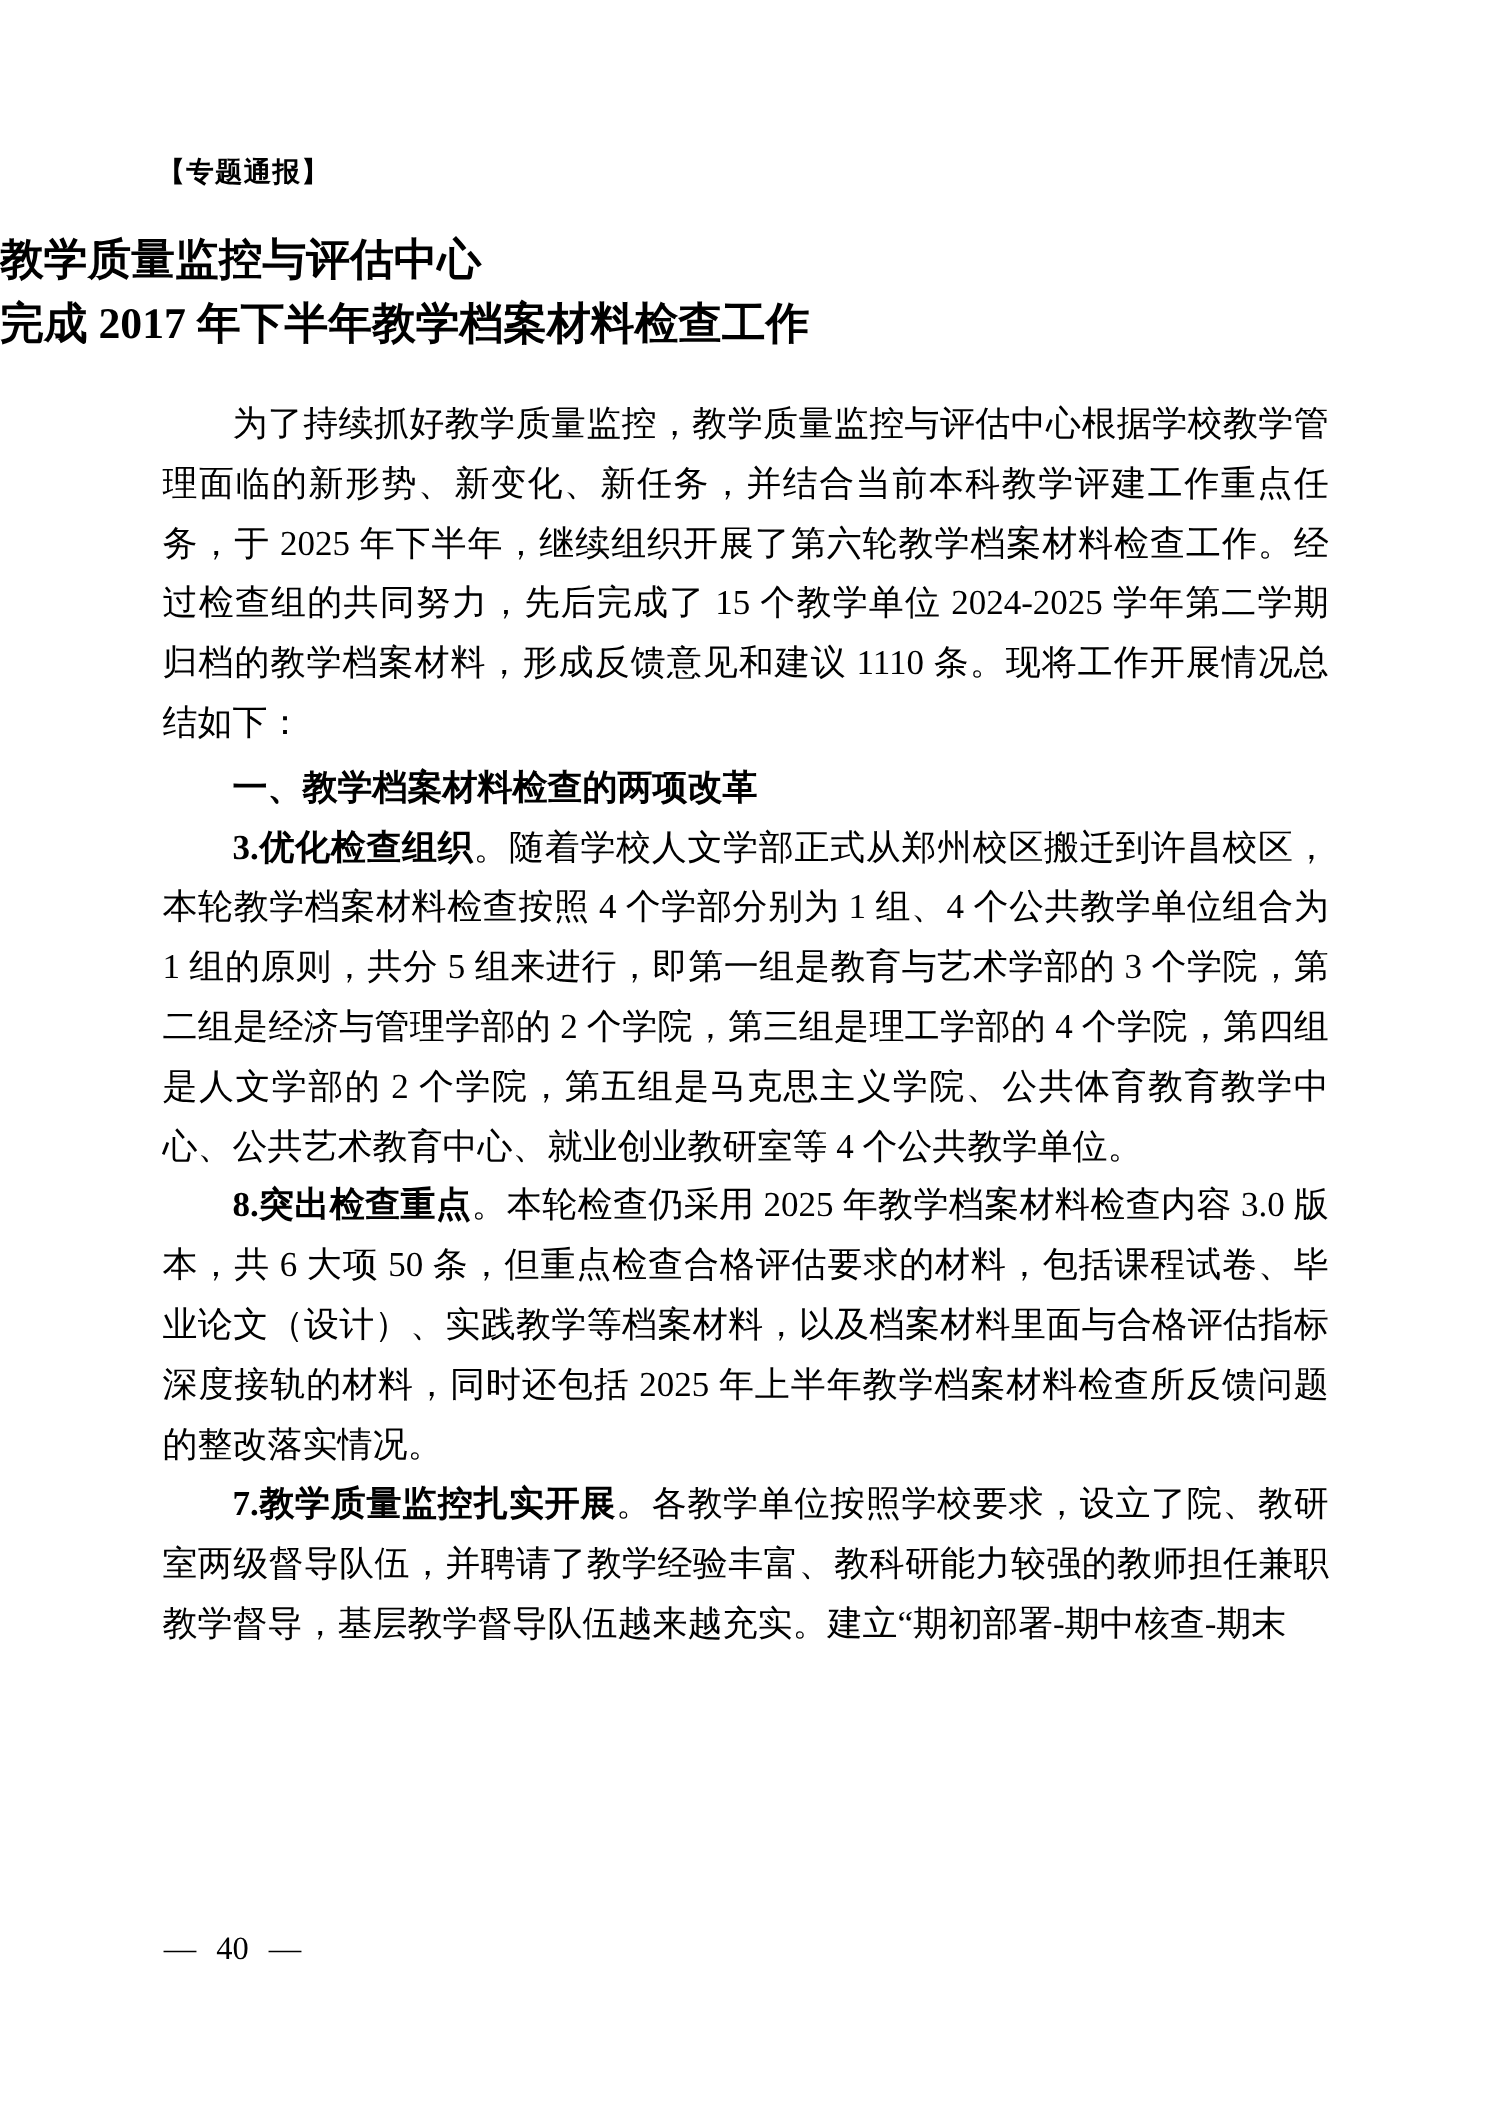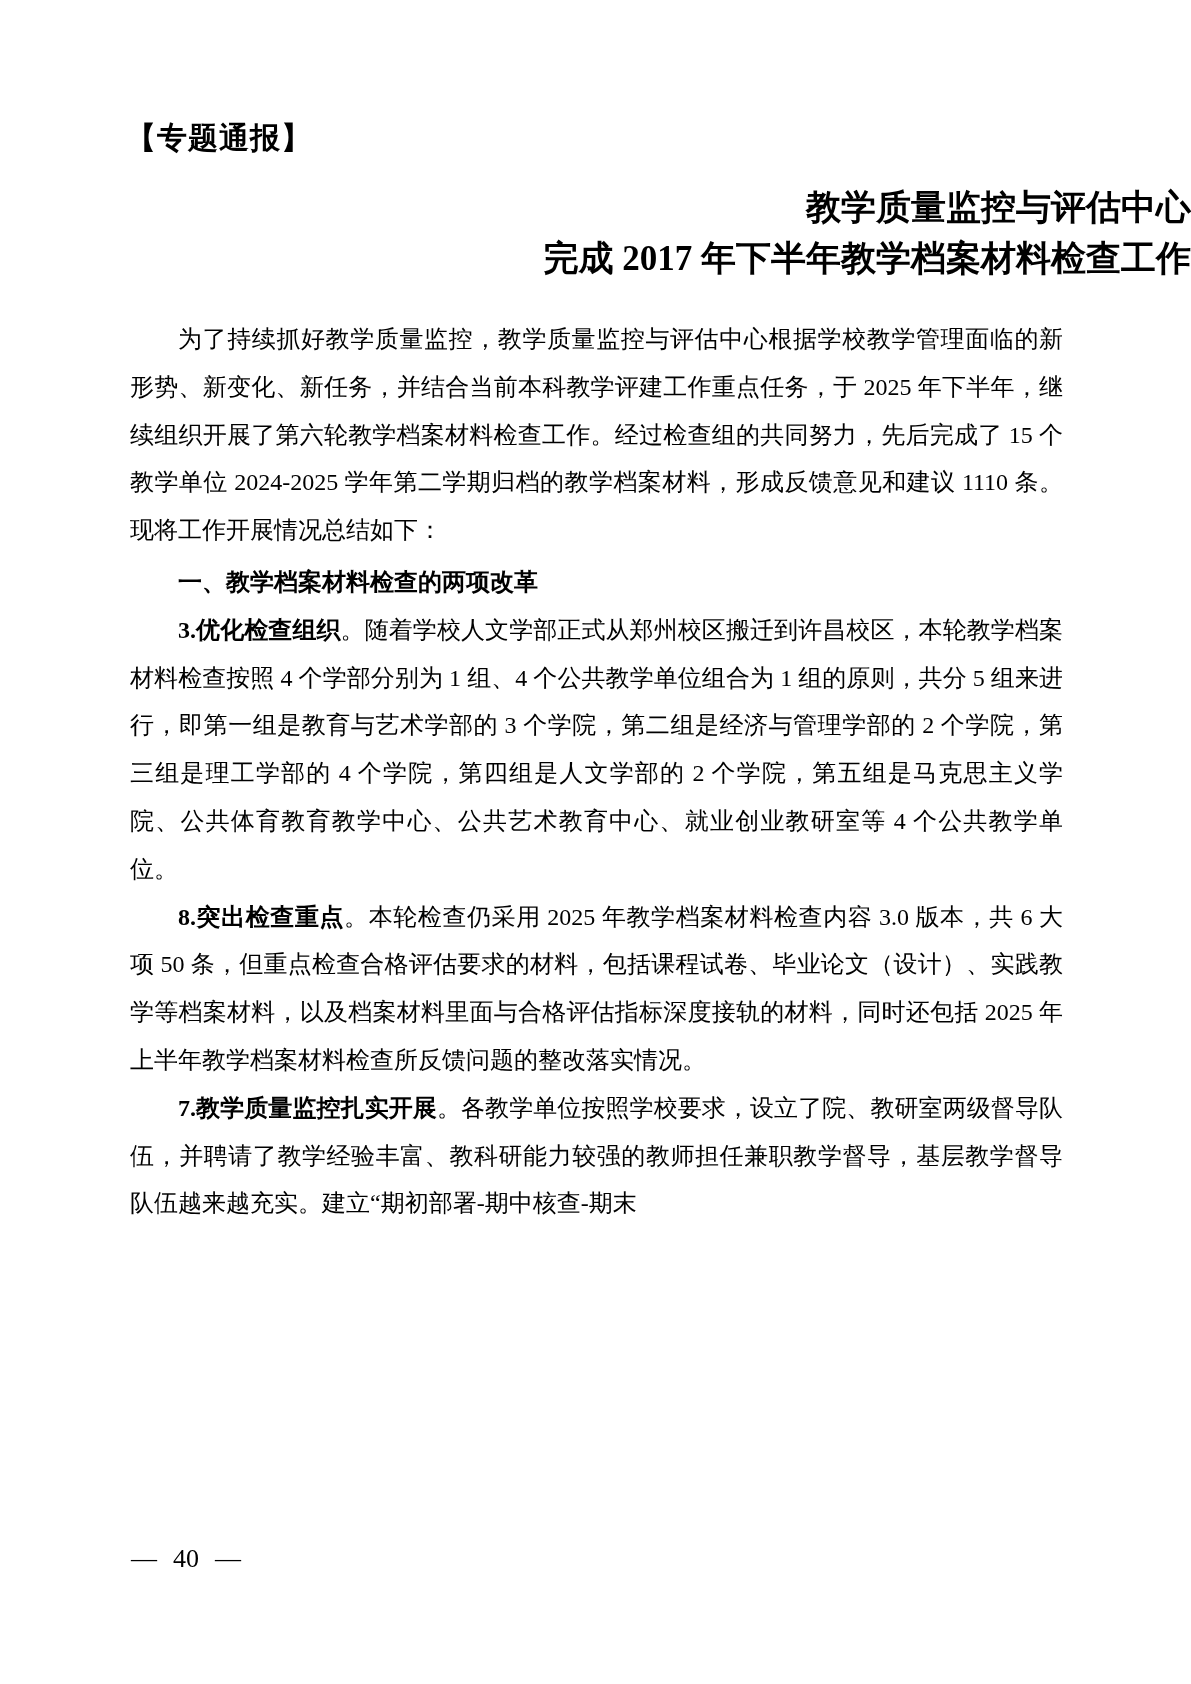--- a/index.html
+++ b/index.html
@@ -9,37 +9,37 @@
     background:#ffffff;
     color:#000000;
     font-family:"Liberation Serif","DejaVu Serif",serif;
     overflow:hidden;
   }
   .section-tag{
     position:absolute;
     left:126px;top:118px;
     font-family:Liberation Sans, sans-serif;
     font-weight:700;
-    font-size:30px;
+    font-size:22px;
     line-height:40px;
     letter-spacing:1px;
   }
   .doc-title{
     position:absolute;
     left:0;top:182px;width:100%;
-    text-align:right;
+    text-align:left;
     font-family:"Liberation Serif","DejaVu Serif",serif;
     font-weight:900;
     font-size:35px;
     line-height:51px;
   }
   .doc-body{
     position:absolute;
     left:130px;top:316px;width:933px;
-    font-size:24px;
+    font-size:28px;
     line-height:47.8px;
     text-align:justify;
     text-align-last:left;
   }
   .block{margin:0;text-indent:2em;}
   .block.heading{
     font-family:"Liberation Sans","DejaVu Sans",sans-serif;
     font-weight:700;
     margin-top:3px;
   }

